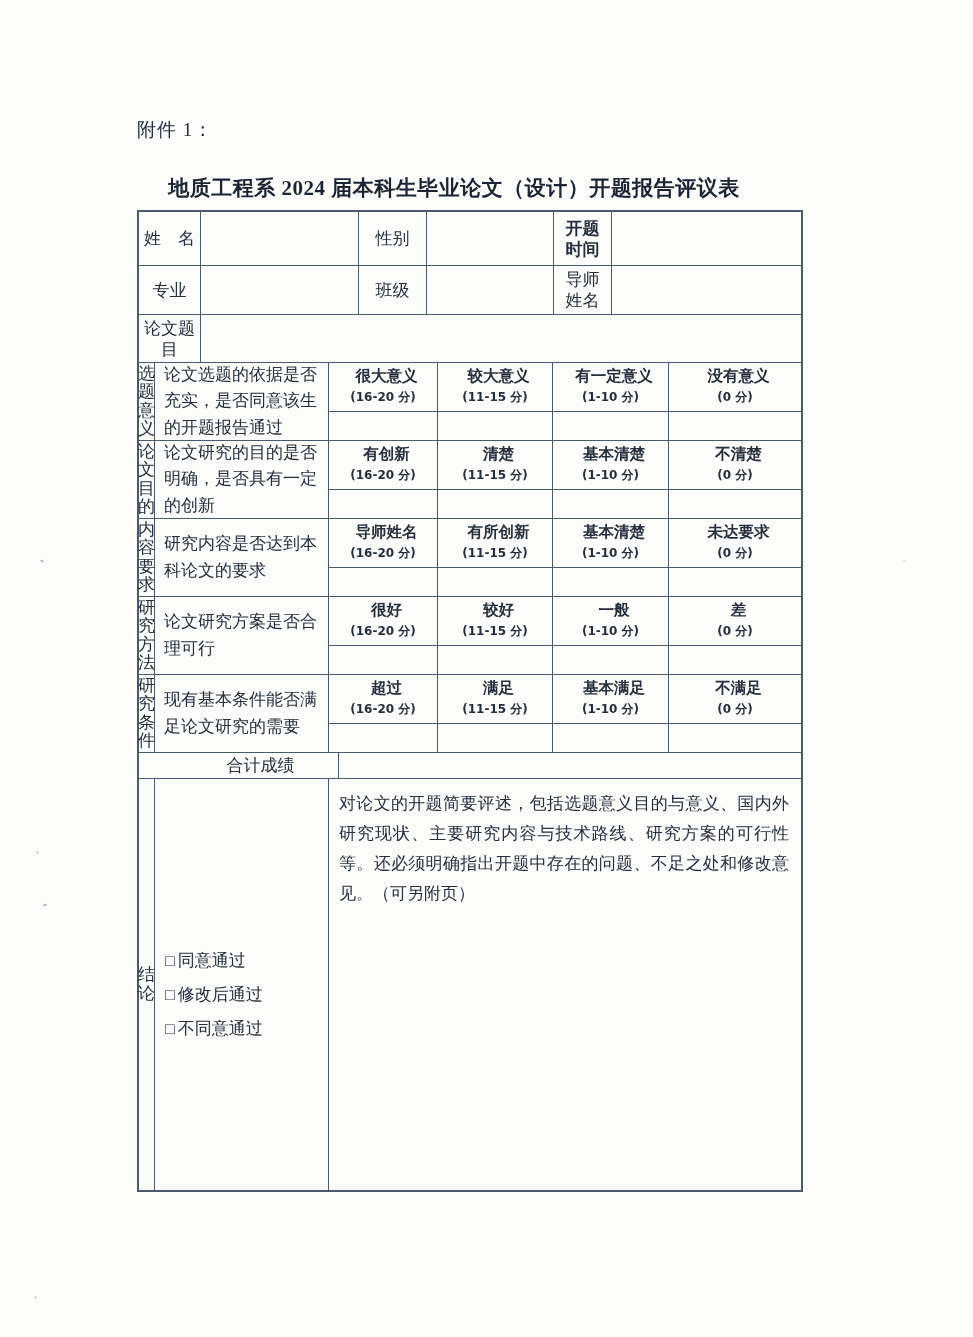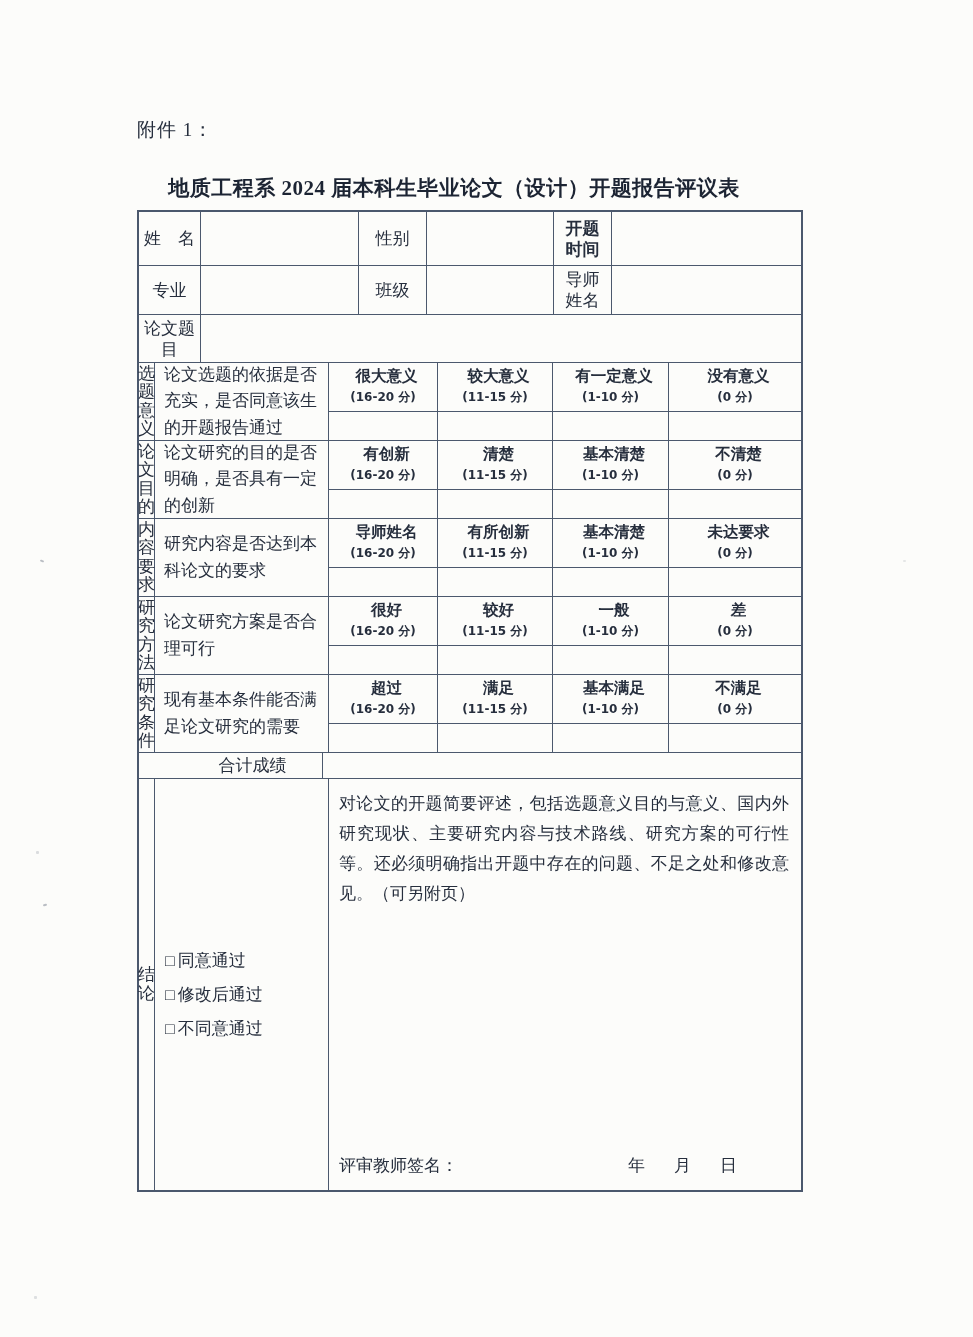--- a/index.html
+++ b/index.html
@@ -84,21 +84,21 @@
     height:49px;border-bottom:1px solid var(--line);
     display:flex;flex-direction:column;justify-content:center;align-items:center;
     font-family:"DejaVu Sans","Liberation Sans",sans-serif;
     font-weight:600;line-height:21px;
   }
   .opt-label{font-size:15.5px;margin-left:7px;}
   .opt-score{font-size:12px;}
   .opt-bottom{flex:1;}
 
   
-  .tlabel{width:184px;justify-content:center;text-align:center;padding-left:44px;}
+  .tlabel{width:200px;justify-content:center;text-align:center;padding-left:44px;}
   .tvalue{flex:1;}
 
   
   .cbox{
     width:174px;flex-direction:column;align-items:stretch;
     justify-content:center;padding:20px 4px 0 8px;line-height:34px;
   }
   .prompt{word-break:break-all;}
   .chk{display:flex;align-items:center;padding-left:2px;}
   .chk .box{margin-right:3px;font-size:16px;}
@@ -331,21 +331,17 @@
           <span class="box">□</span>
           <span>修改后通过</span>
         </div>
         <div class="chk">
           <span class="box">□</span>
           <span>不同意通过</span>
         </div>
       </div>
       <div class="cell comments last">
         <div class="instr">对论文的开题简要评述，包括选题意义目的与意义、国内外研究现状、主要研究内容与技术路线、研究方案的可行性等。还必须明确指出开题中存在的问题、不足之处和修改意见。（可另附页）</div>
-        <div class="sigrow">
-          <span>评审教师签名：</span>
-          <span class="date">年　月　日</span>
-        </div>
       </div>
     </div>
 
   </div>
 </div>
 
 </body></html>

